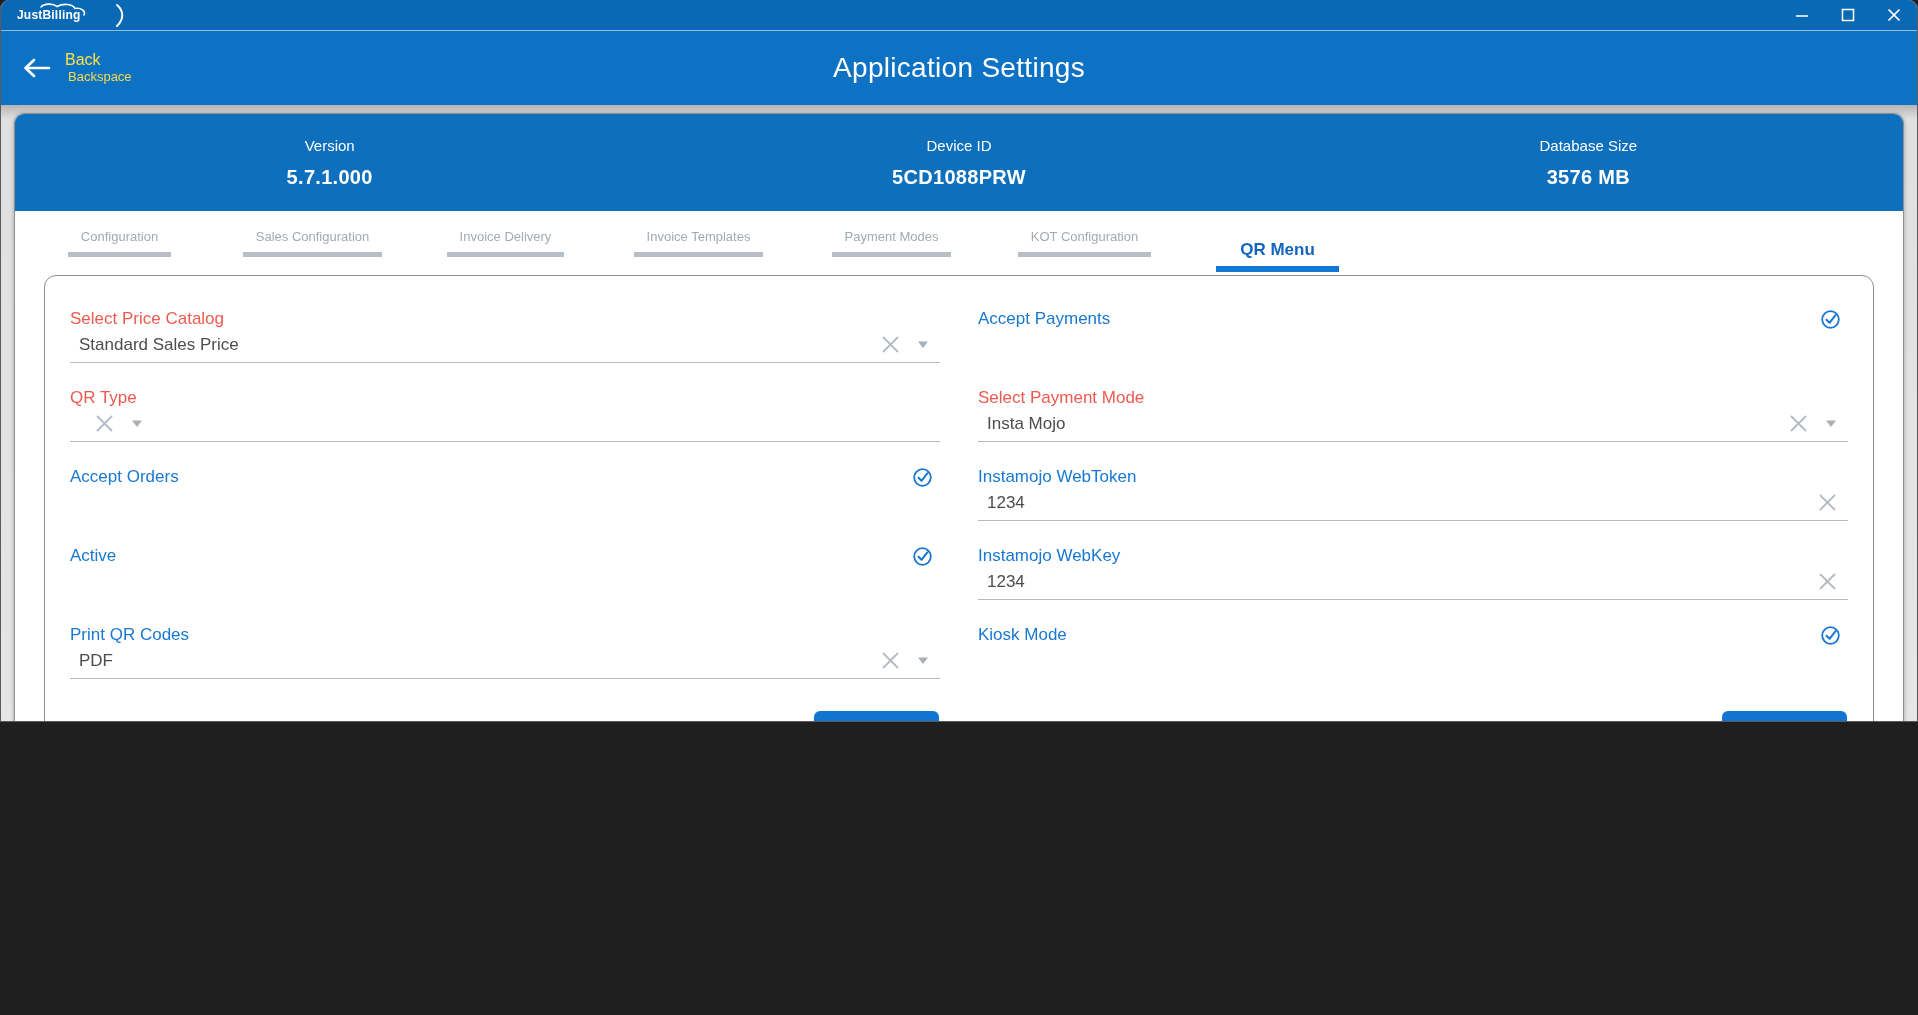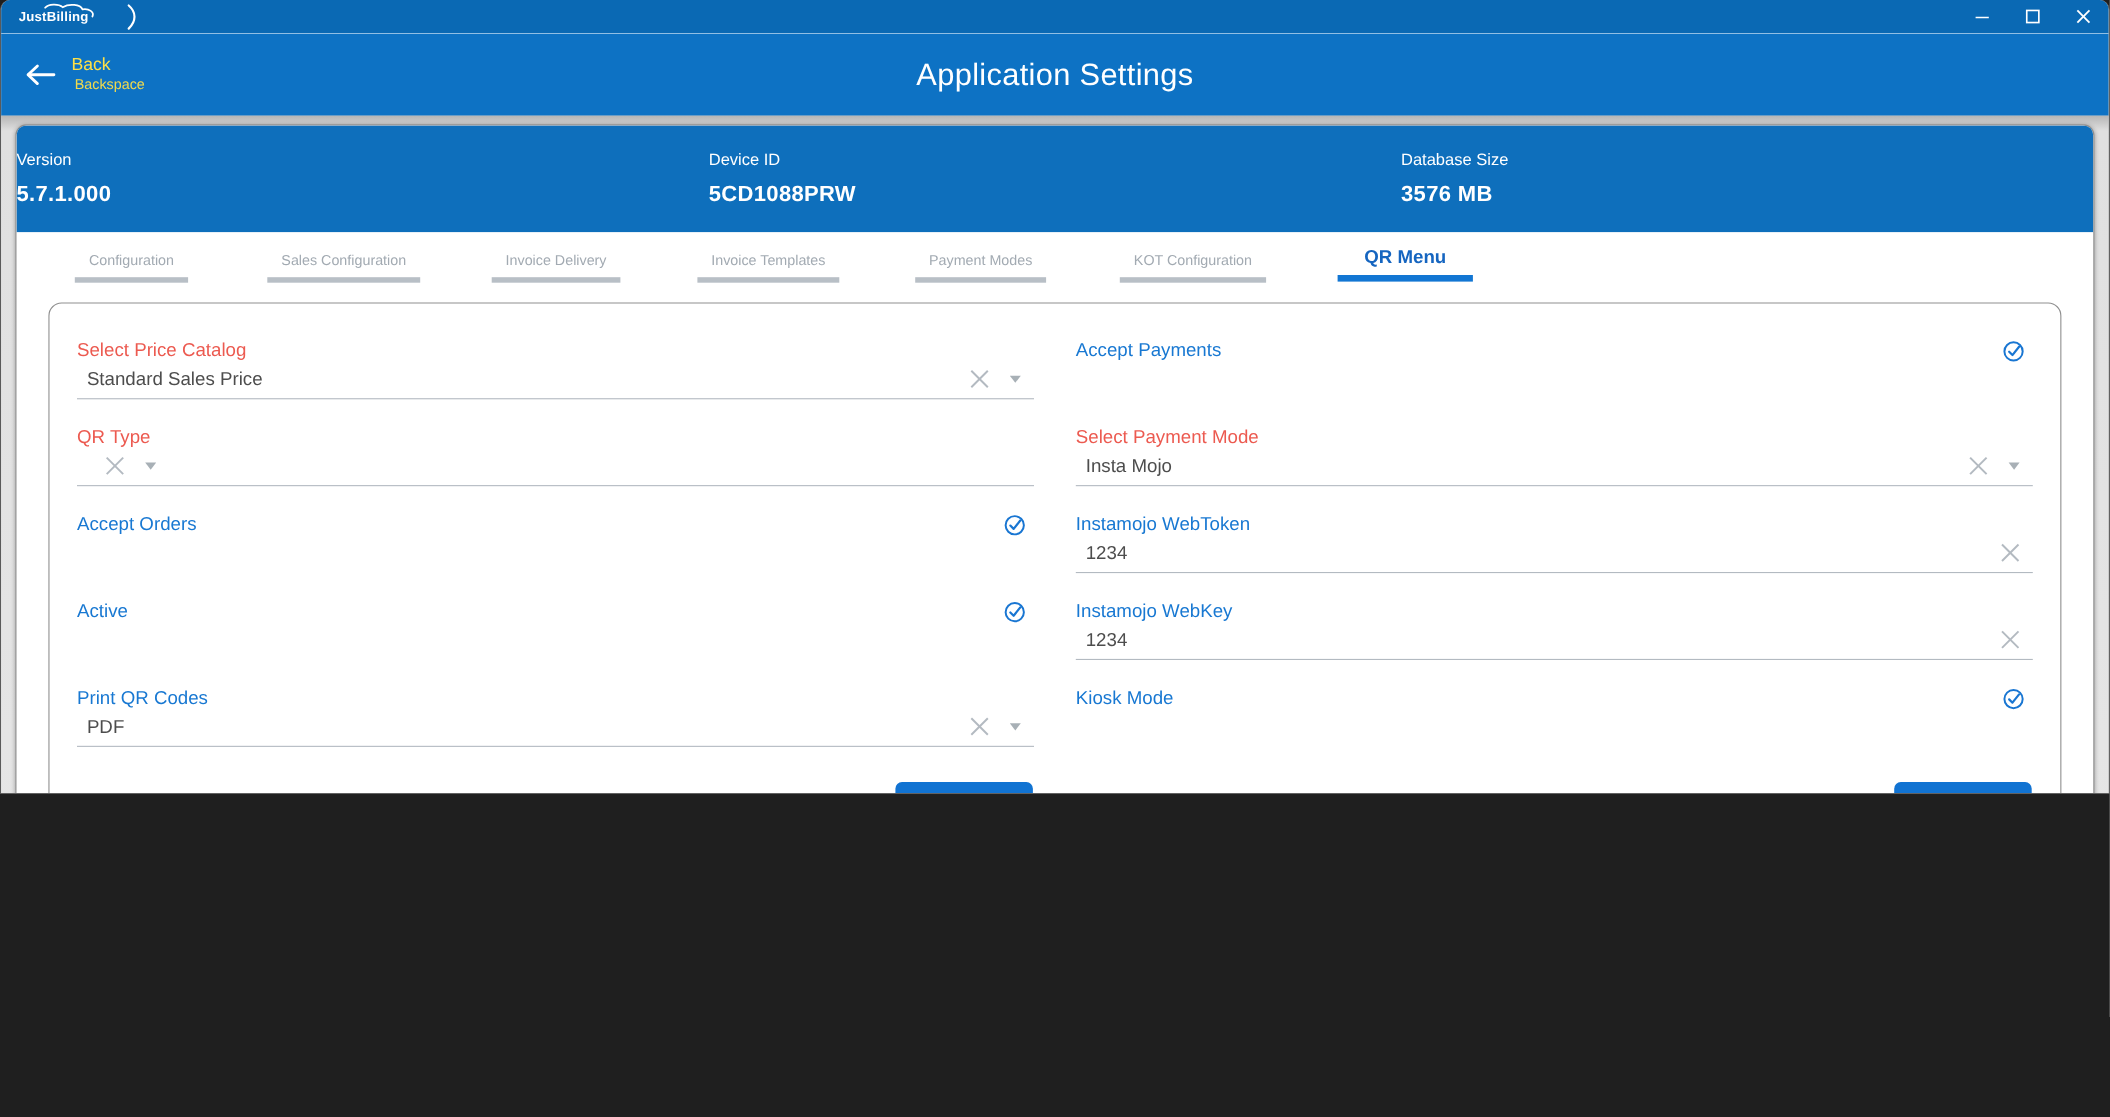--- a/index.html
+++ b/index.html
@@ -55,31 +55,31 @@
     display:flex;
   }
   .outer-card {
     flex:1; background:#fff; border:1px solid #8f8f8f; border-radius:10px;
     display:flex; flex-direction:column; overflow:hidden;
     box-shadow:0 1px 4px rgba(0,0,0,.3);
   }
 
   
   .banner { height:97px; background:#0e6fbc; display:flex; flex:0 0 auto; }
-  .banner-col { flex:1; display:flex; flex-direction:column; align-items:flex-start; justify-content:center; gap:12px; color:#fff; }
+  .banner-col { flex:1; display:flex; flex-direction:column; align-items:center; justify-content:center; gap:12px; color:#fff; }
   .banner-label { font-size:15px; }
   .banner-value { font-size:20px; font-weight:700; letter-spacing:.3px; }
 
   
   .tab-row { display:flex; padding:13px 0 0 8px; height:52px; flex:0 0 auto; align-items:flex-start; }
   .tab { width:193px; display:flex; justify-content:center; cursor:pointer; }
   .tab-inner { display:inline-block; text-align:center; margin-top:5px; }
   .tab-label { font-size:13px; color:#a2aab2; white-space:nowrap; }
   .tab-bar { height:5px; background:#b8bfc6; margin:8px 0 0 -13px; width:calc(100% + 26px); }
-  .tab.active .tab-inner { margin-top:0; }
+  .tab.active .tab-inner { margin-top:16px; }
   .tab.active .tab-label { font-size:17px; color:#1565c0; font-weight:700; }
   .tab.active .tab-bar { background:#1276d3; height:6px; margin:6px 0 0 -24px; width:calc(100% + 48px); }
 
   
   .inner-card {
     flex:1; margin:12px 29px 20px; border:1.5px solid #8f8f8f; border-radius:12px;
     padding:32px 25px 0; display:flex; gap:38px; background:#fff;align-items:flex-end;
   }
   .col { flex:1; min-width:0; }
   .field { height:79px; }

